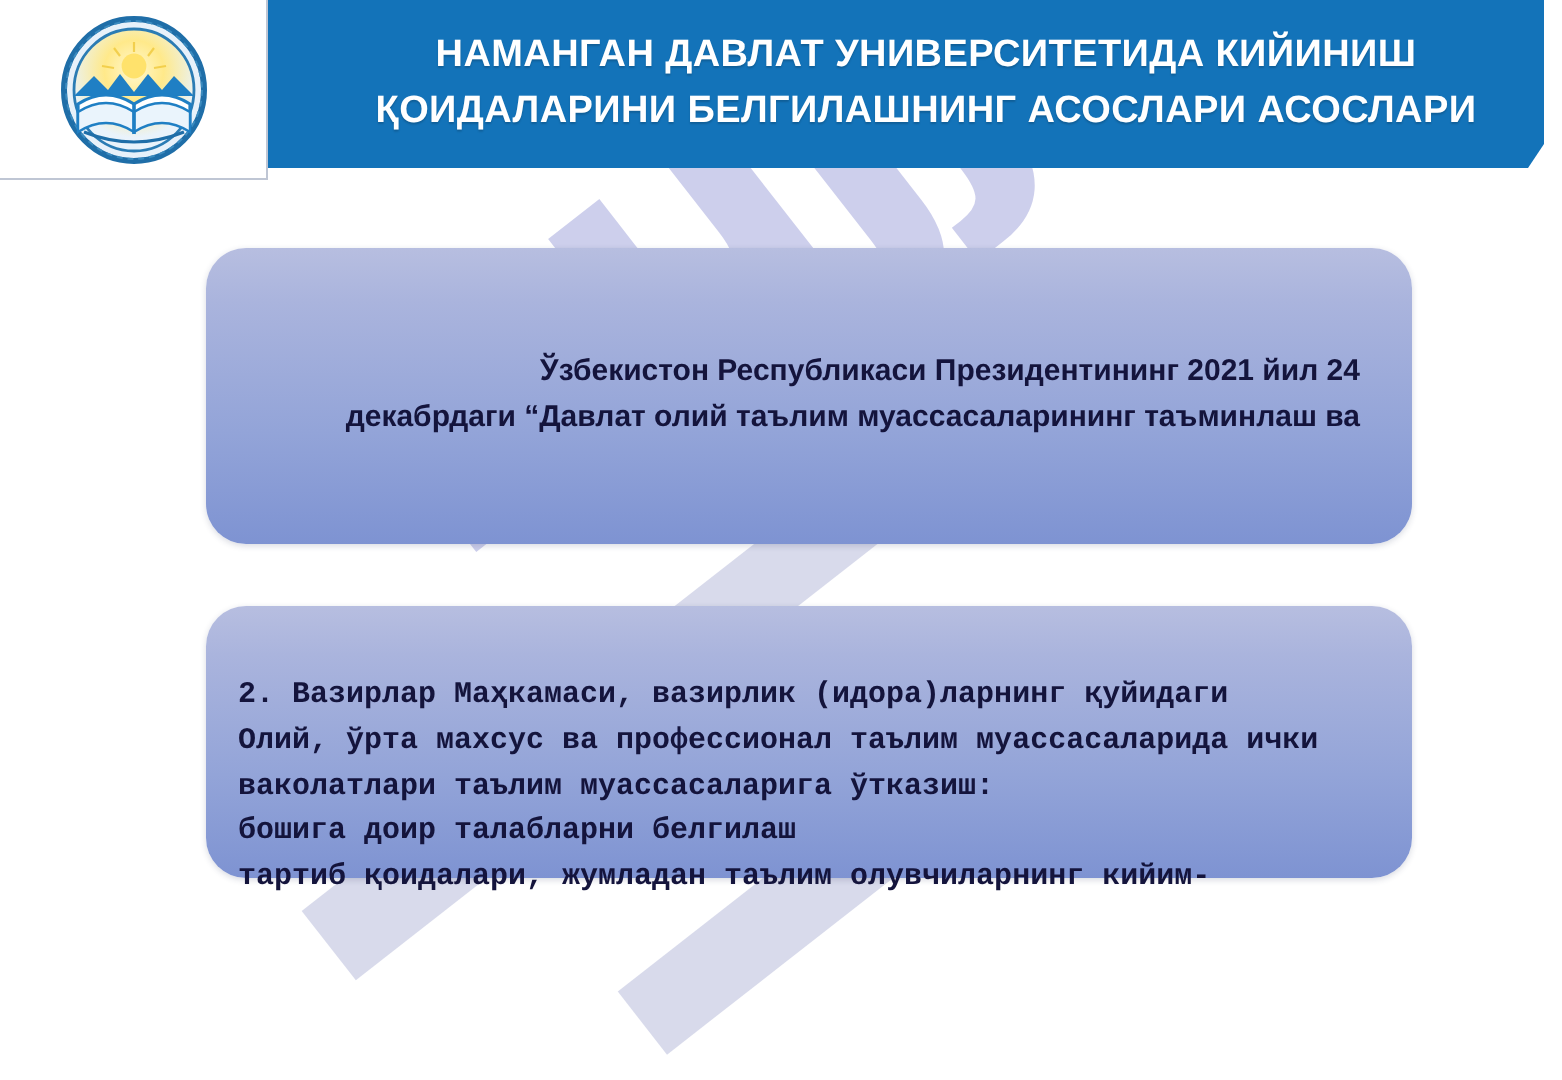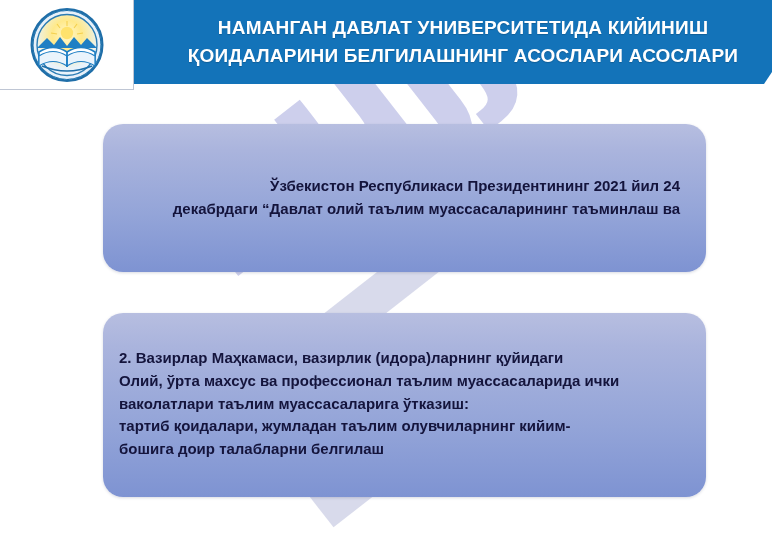--- a/index.html
+++ b/index.html
@@ -86,22 +86,22 @@
     border-radius:20px;
     background:linear-gradient(180deg,#b7bee0 0%,#aab4dd 18%,#93a4d8 62%,#7e93d2 100%);
     box-shadow:0 1px 3px rgba(40,50,90,.18);
   }
   .box-1{
     left:103px;top:124px;
     width:603px;height:148px;
     display:flex;align-items:center;justify-content:center;
   }
   .box-2{
-    left:103px;top:313px;
-    width:603px;height:184px;
+    left:103px;top:303px;
+    width:603px;height:136px;font-family:Liberation Mono, monospace;
   }
   .box-text{
     color:#14143c;
     font-size:15px;
     font-weight:700;
     line-height:1.52;
   }
   .box-1 .box-text{
     text-align:right;
     padding:0 26px;
@@ -169,18 +169,18 @@
       <p>Ўзбекистон Республикаси Президентининг 2021 йил 24</p>
       <p>декабрдаги “Давлат олий таълим муассасаларининг таъминлаш ва</p>
     </div>
   </div>
 
   <div class="box box-2">
     <div class="box-text">
       <p>2. Вазирлар Маҳкамаси, вазирлик (идора)ларнинг қуйидаги</p>
       <p>Олий, ўрта махсус ва профессионал таълим муассасаларида ички</p>
       <p>ваколатлари таълим муассасаларига ўтказиш:</p>
+      <p>бошига доир талабларни белгилаш</p>
       <p>тартиб қоидалари, жумладан таълим олувчиларнинг кийим-</p>
-      <p>бошига доир талабларни белгилаш</p>
     </div>
   </div>
 
 </div>
 
 </body></html>

